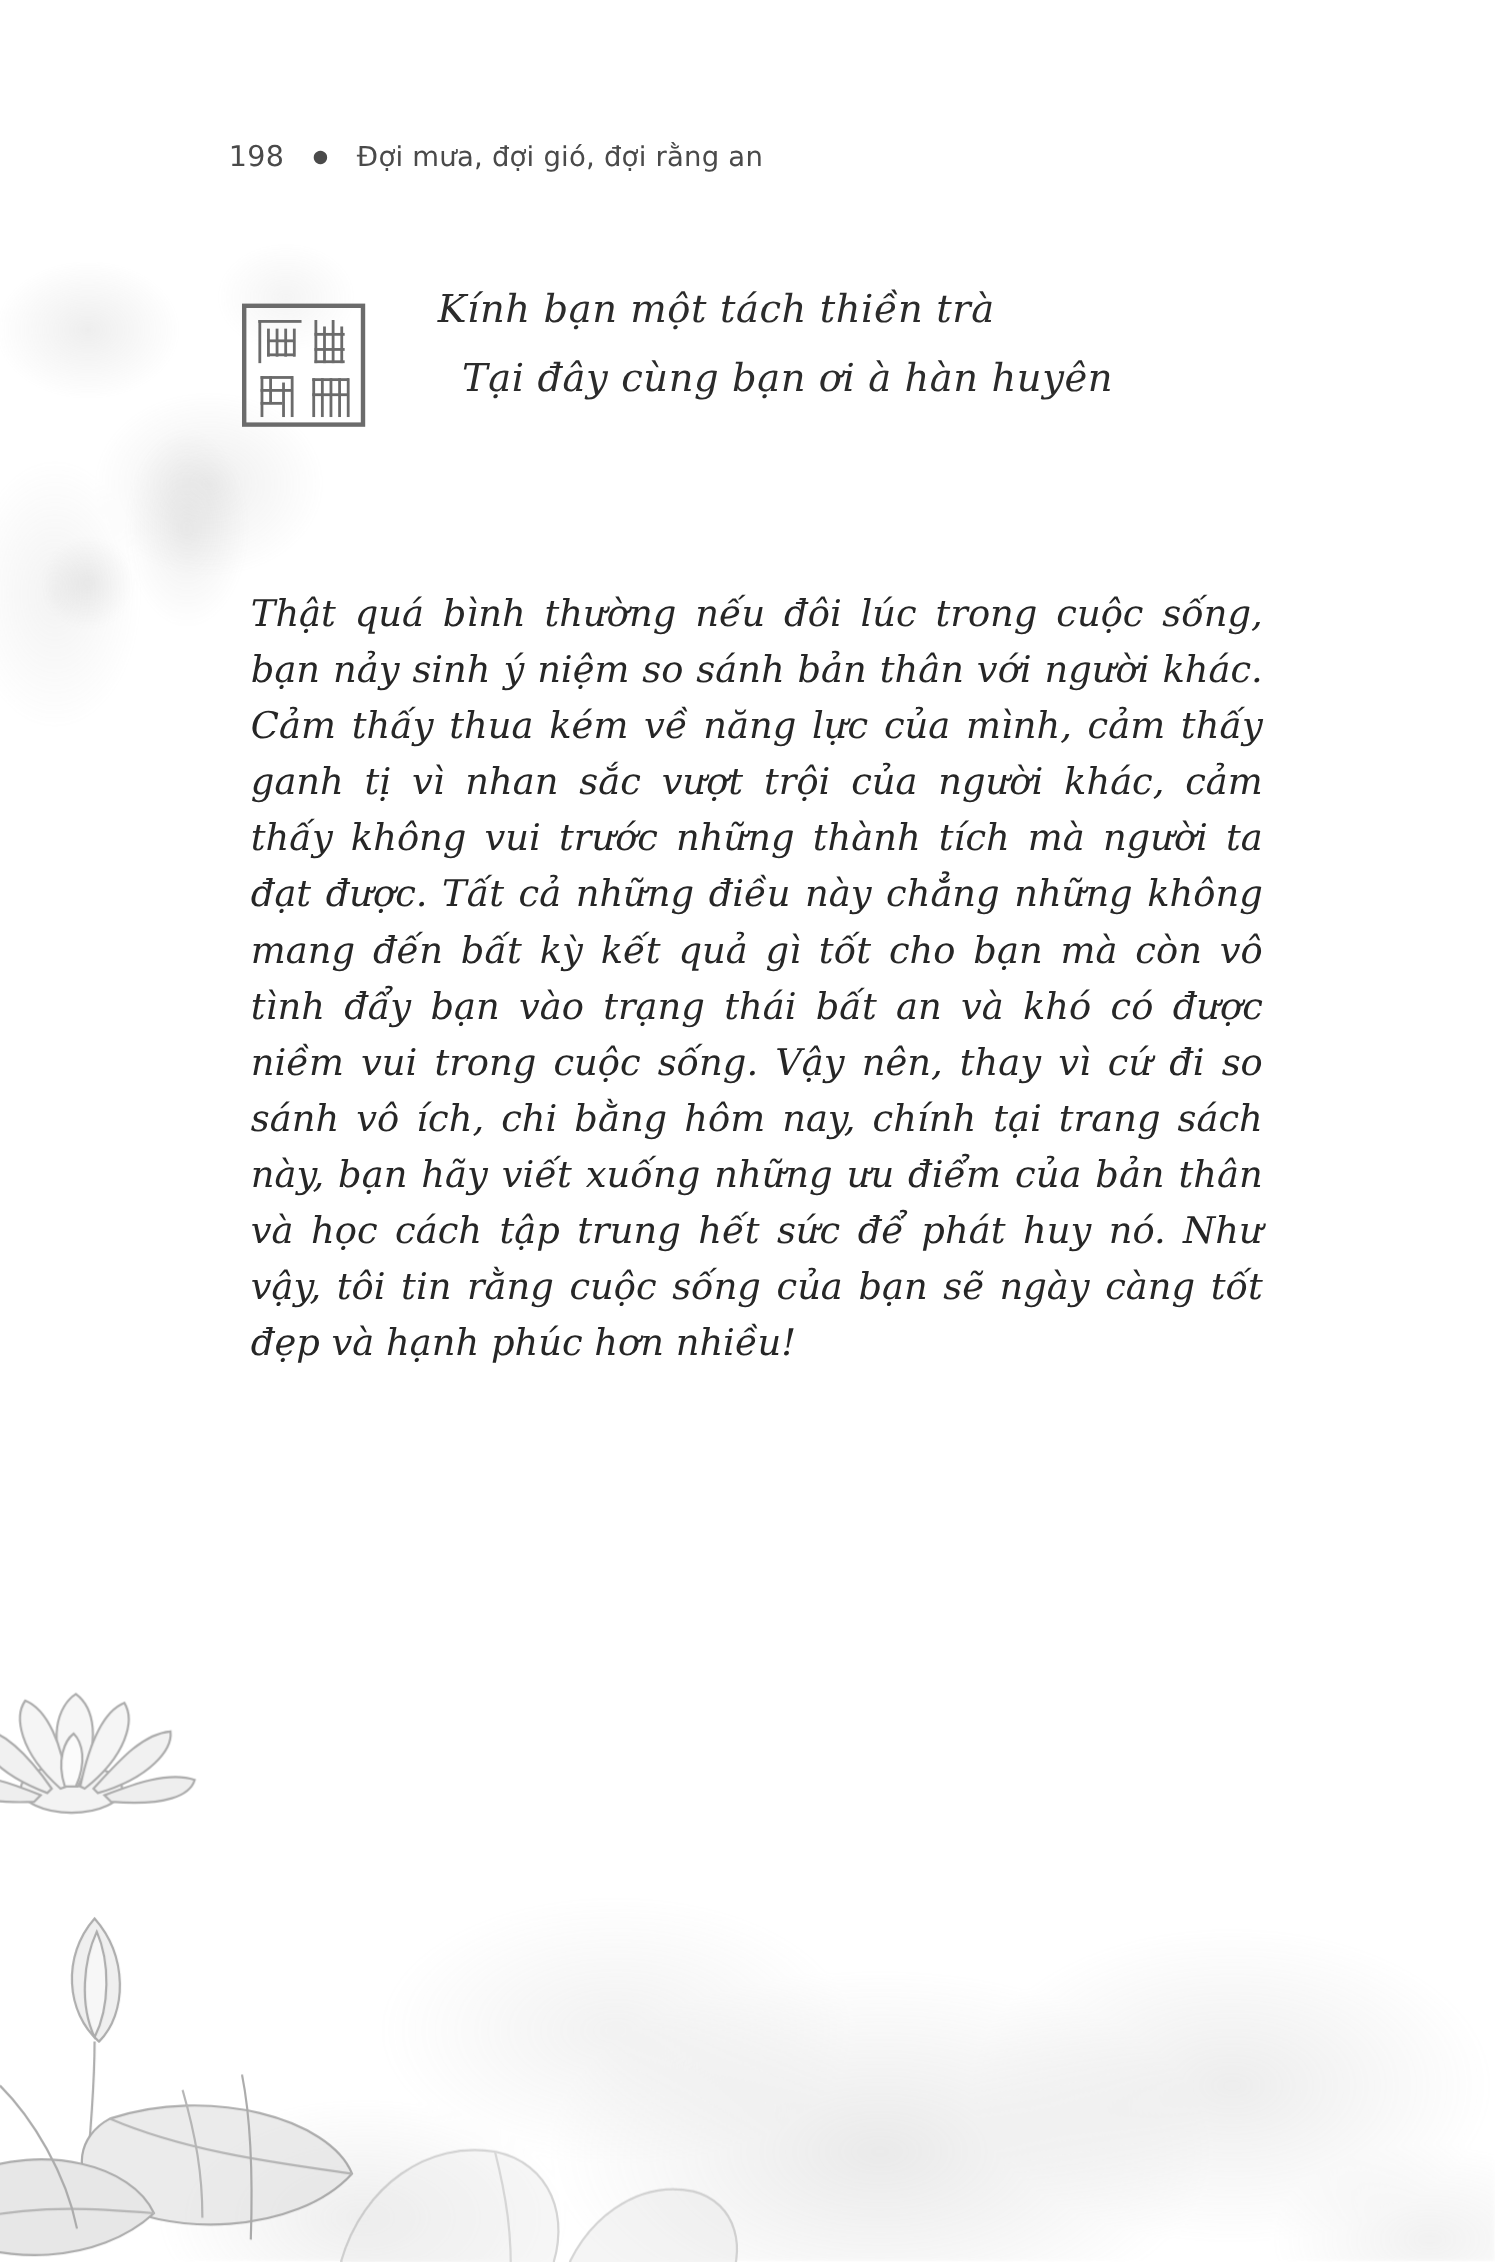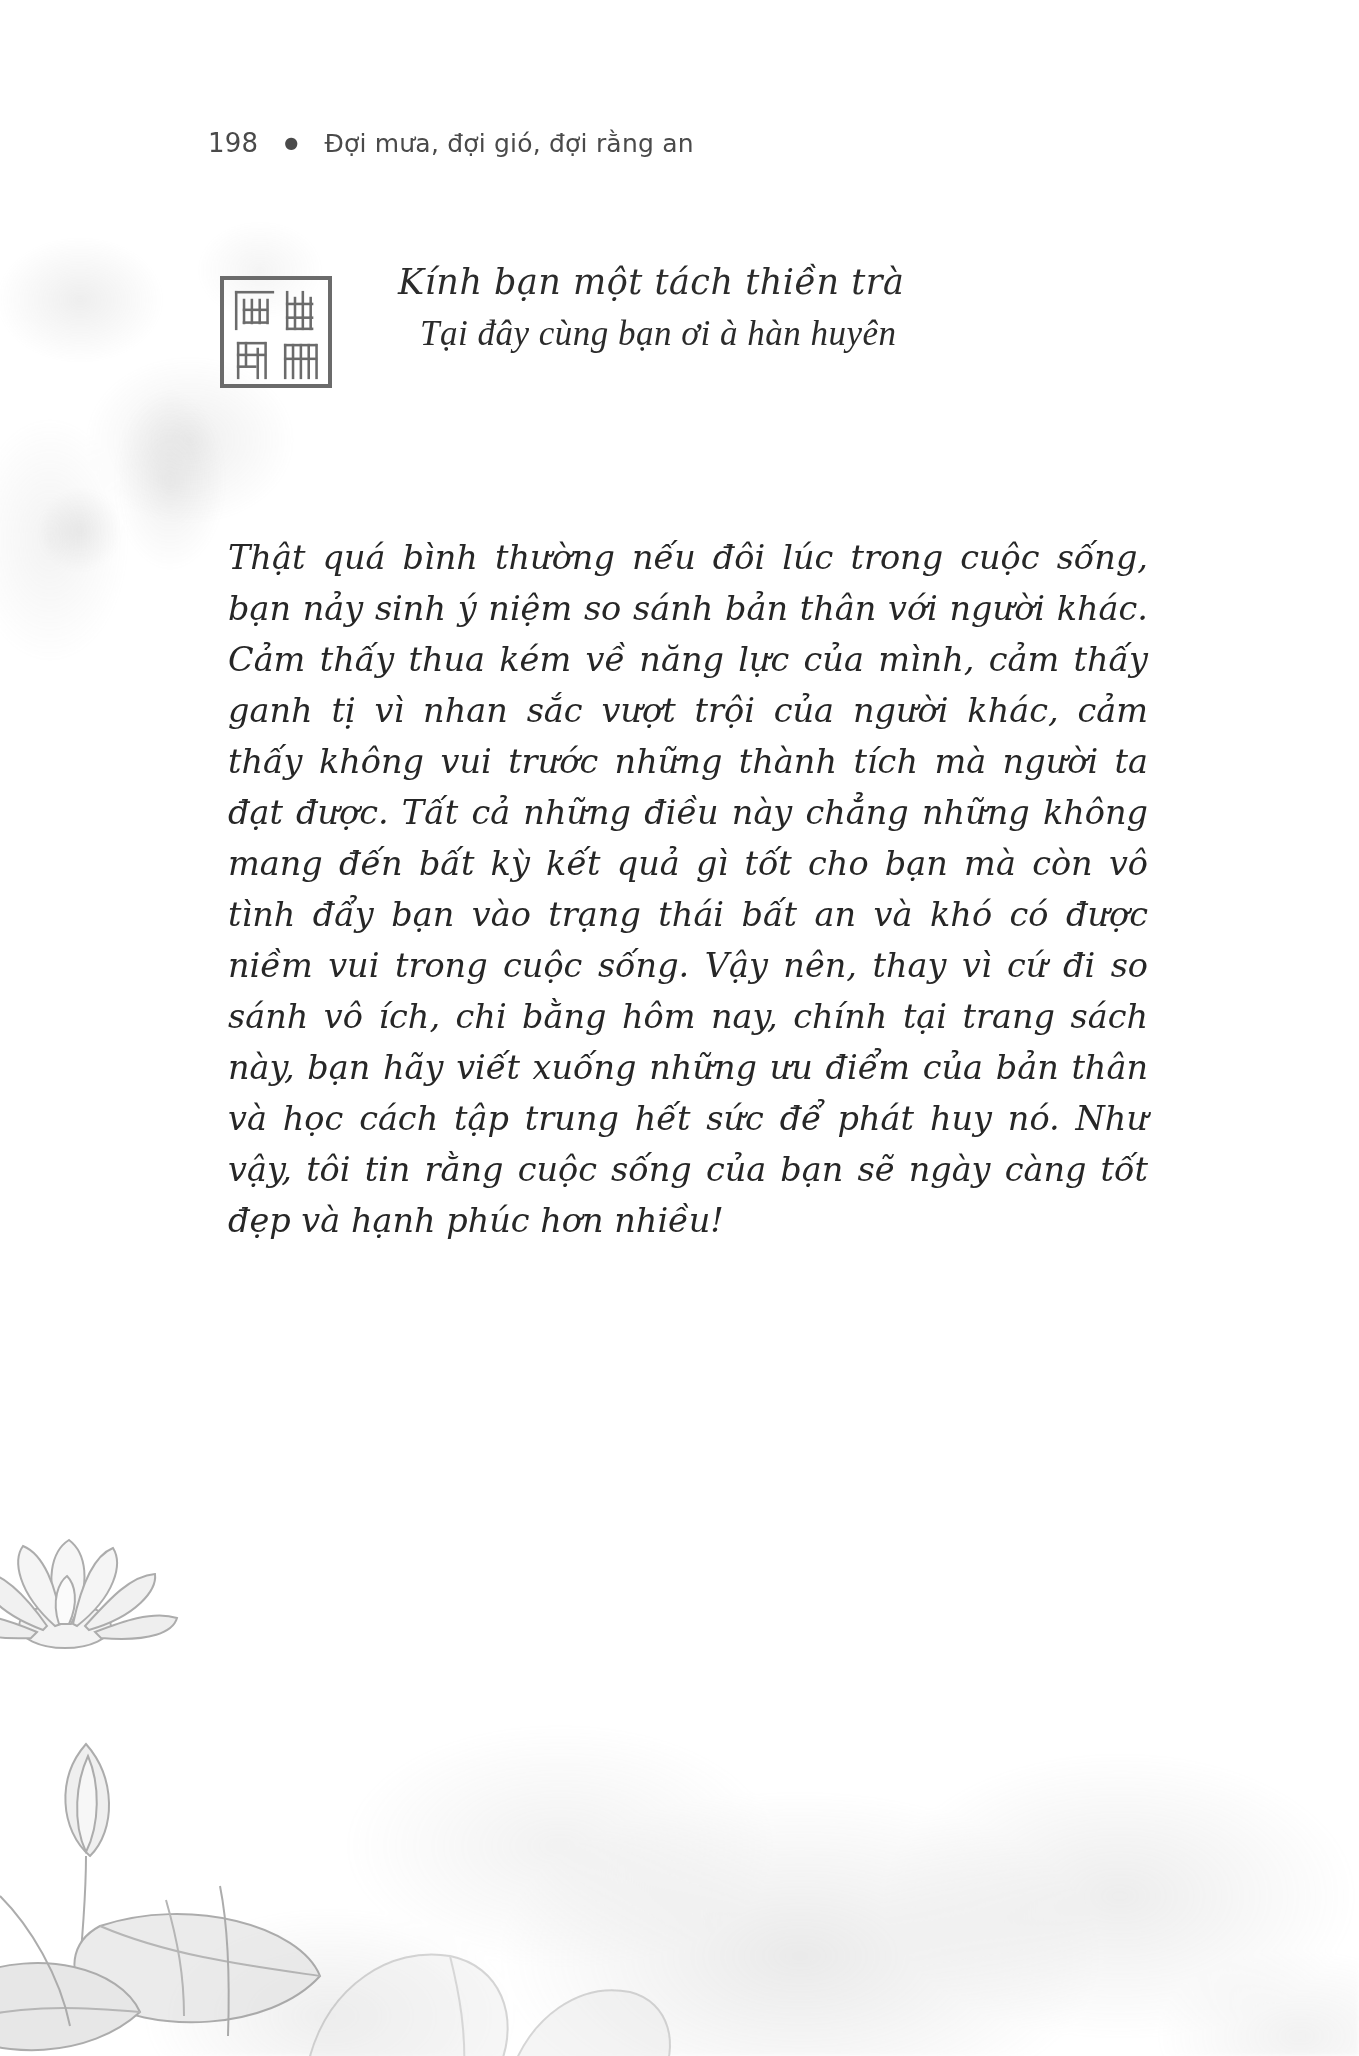--- a/index.html
+++ b/index.html
@@ -122,28 +122,27 @@
 
   .couplet-lines {
     margin-left: 172px;
     font-family: "DejaVu Serif", serif;
     font-style: italic;
     color: #2b2b2b;
   }
   .couplet-line-1 {
     font-size: 35px;
     letter-spacing: 0.5px;
-    margin-bottom: 12px;
+    margin-bottom: 22px;
     margin-left: 18px;
   }
   .couplet-line-2 {
     font-size: 35px;
     letter-spacing: 0.5px;
     margin-left: 40px;
-    font-family: Liberation Serif, serif;
   }
 
   
   .body-text {
     position: absolute;
     left: 228px;
     top: 532px;
     width: 920px;
     font-family: "DejaVu Serif", serif;
     font-style: italic;

